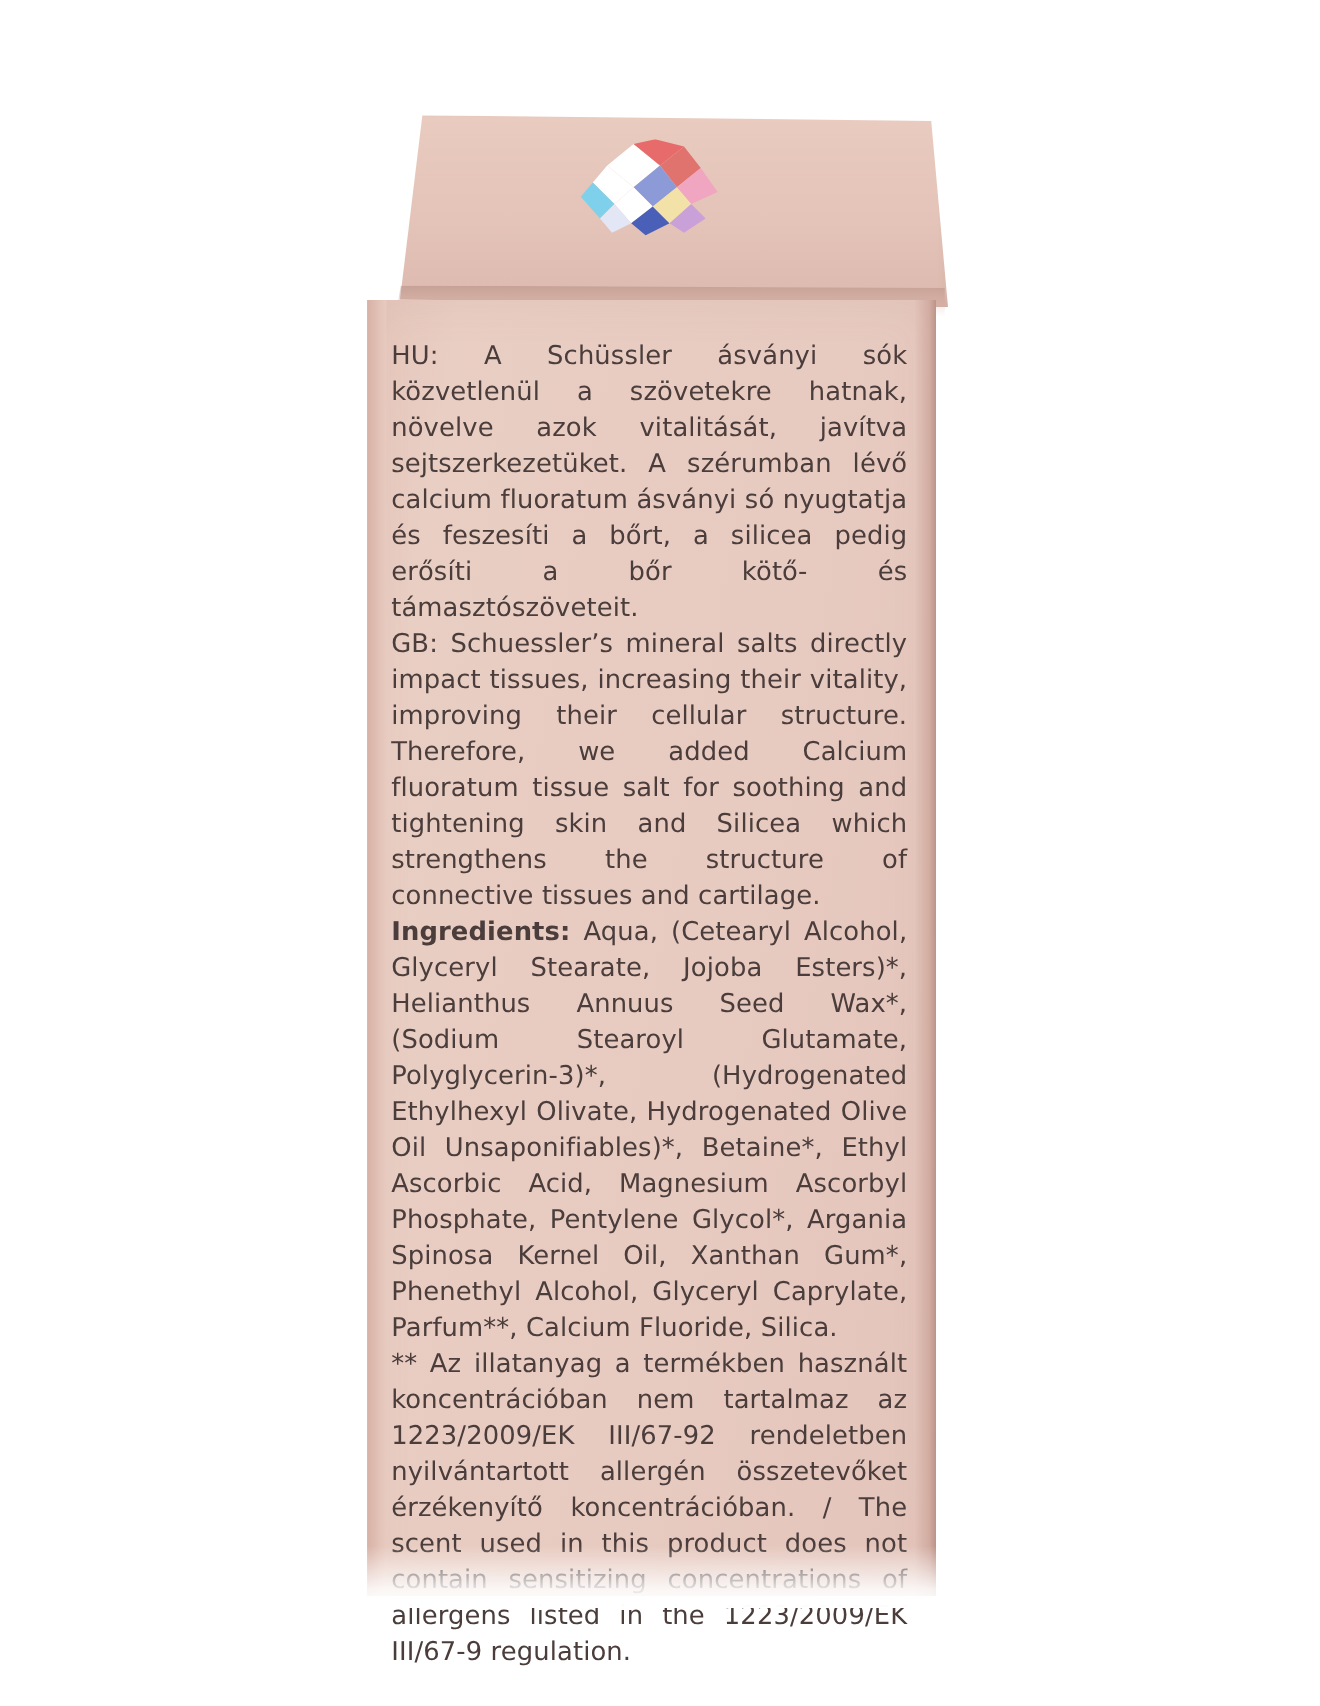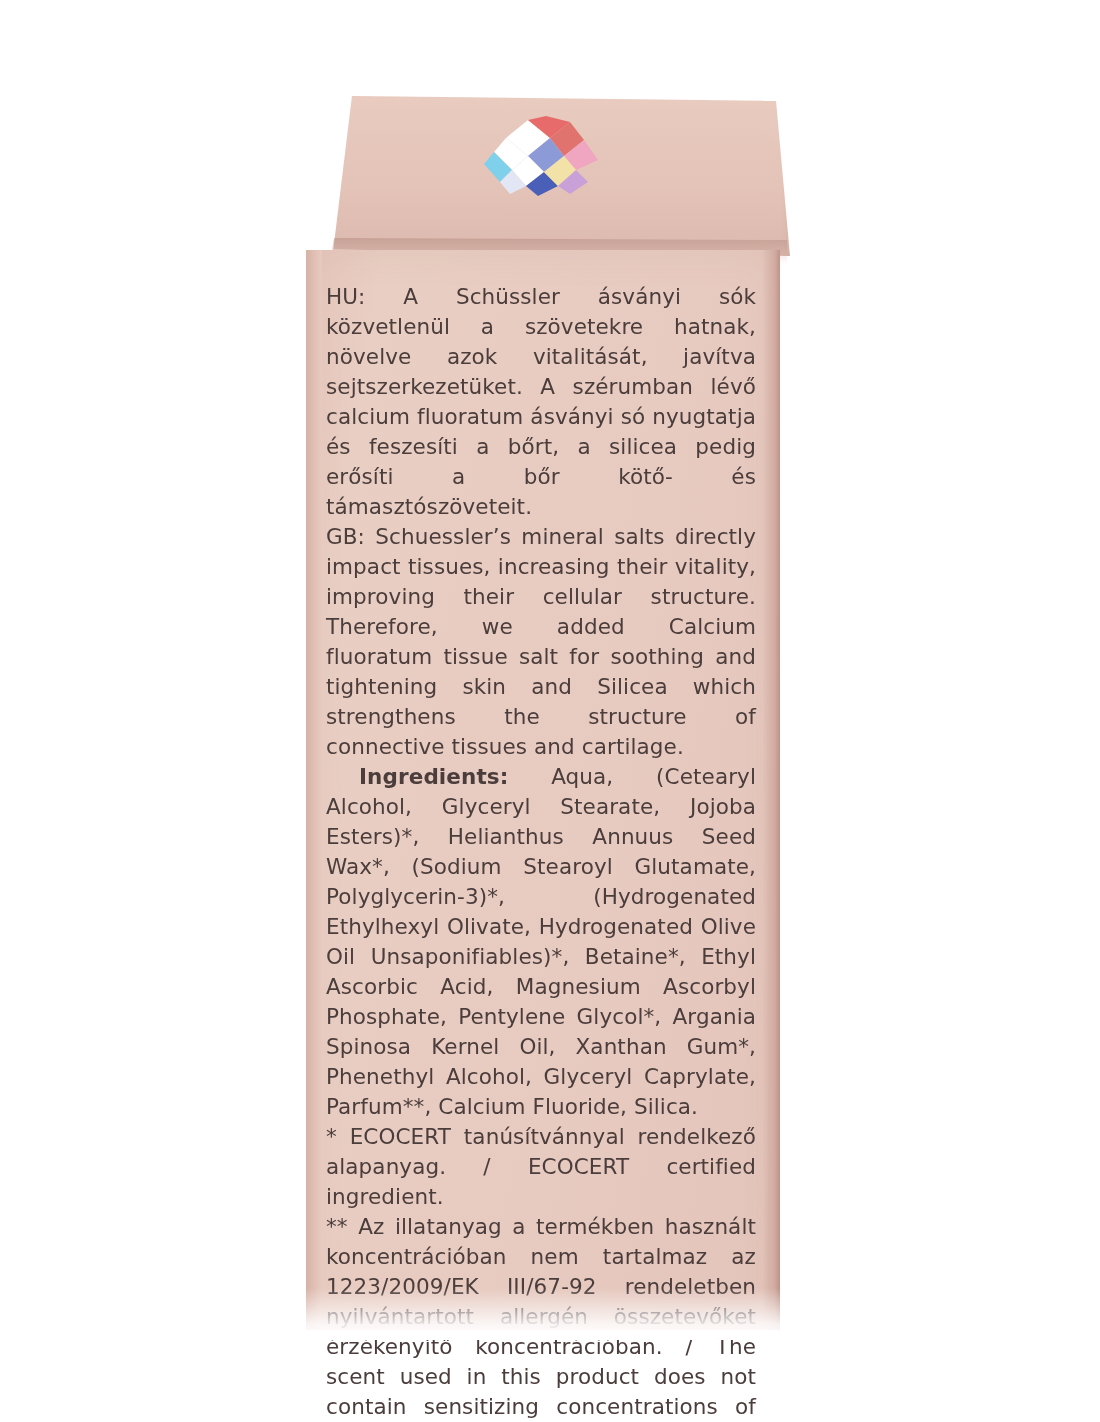--- a/index.html
+++ b/index.html
@@ -109,21 +109,20 @@
   }
   .para {
     text-align: justify;
     text-justify: inter-word;
   }
   .lang-tag {
     font-weight: normal;
   }
   .ing-tag {
     font-weight: bold;
-    margin-left: 33px;
   }
   .para + .para {
     margin-top: 1px;
   }
 </style>
 </head>
 <body>
 
 <div id="stage">
 
@@ -155,21 +154,20 @@
   <div id="face-right-edge"></div>
 
   <div id="text-block">
 
     <p class="para"><span class="lang-tag">HU:</span><span> A Schüssler ásványi sók közvetlenül a szövetekre hatnak, növelve azok vitalitását, javítva sejtszerkezetüket. A szérumban lévő calcium fluoratum ásványi só nyugtatja és feszesíti a bőrt, a silicea pedig erősíti a bőr kötő- és támasztószöveteit.</span></p>
 
     <p class="para"><span class="lang-tag">GB:</span><span> Schuessler’s mineral salts directly impact tissues, increasing their vitality, improving their cellular structure. Therefore, we added  Calcium fluoratum tissue salt for soothing and tightening skin and Silicea which strengthens the structure of connective tissues and cartilage.</span></p>
 
     <p class="para"><span class="ing-tag">Ingredients:</span><span> Aqua, (Cetearyl Alcohol, Glyceryl Stearate, Jojoba Esters)*, Helianthus Annuus Seed Wax*, (Sodium Stearoyl Glutamate, Polyglycerin-3)*, (Hydrogenated Ethylhexyl Olivate, Hydrogenated Olive Oil Unsaponifiables)*, Betaine*, Ethyl Ascorbic Acid, Magnesium Ascorbyl Phosphate, Pentylene Glycol*, Argania Spinosa Kernel Oil, Xanthan Gum*, Phenethyl Alcohol, Glyceryl Caprylate, Parfum**, Calcium Fluoride, Silica.</span></p>
 
-    <p class="para"><span>* ECOCERT tanúsítvánnyal rendelkező alapanyag. / ECOCERT certified ingredient.</span></p>
 
     <p class="para"><span>** Az illatanyag a termékben használt koncentrációban nem tartalmaz az 1223/2009/EK III/67-92 rendeletben nyilvántartott allergén összetevőket érzékenyítő koncentrációban. / The scent used in this product does not contain sensitizing concentrations of allergens listed in the 1223/2009/EK III/67-9 regulation.</span></p>
 
   </div>
 
   <div id="bottom-fade"></div>
 
 </div>
 
 </body></html>

